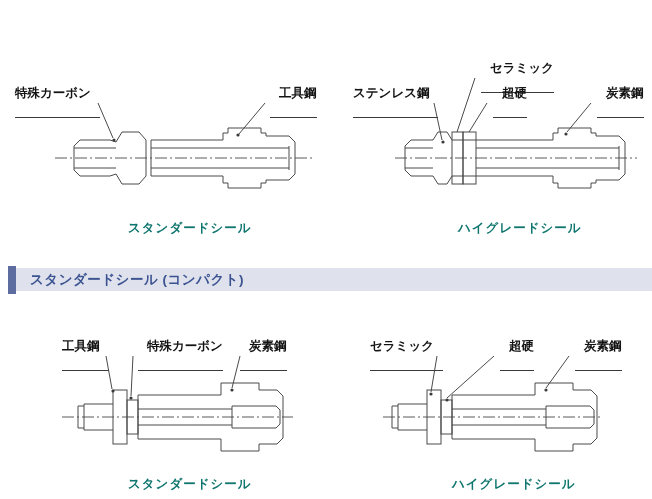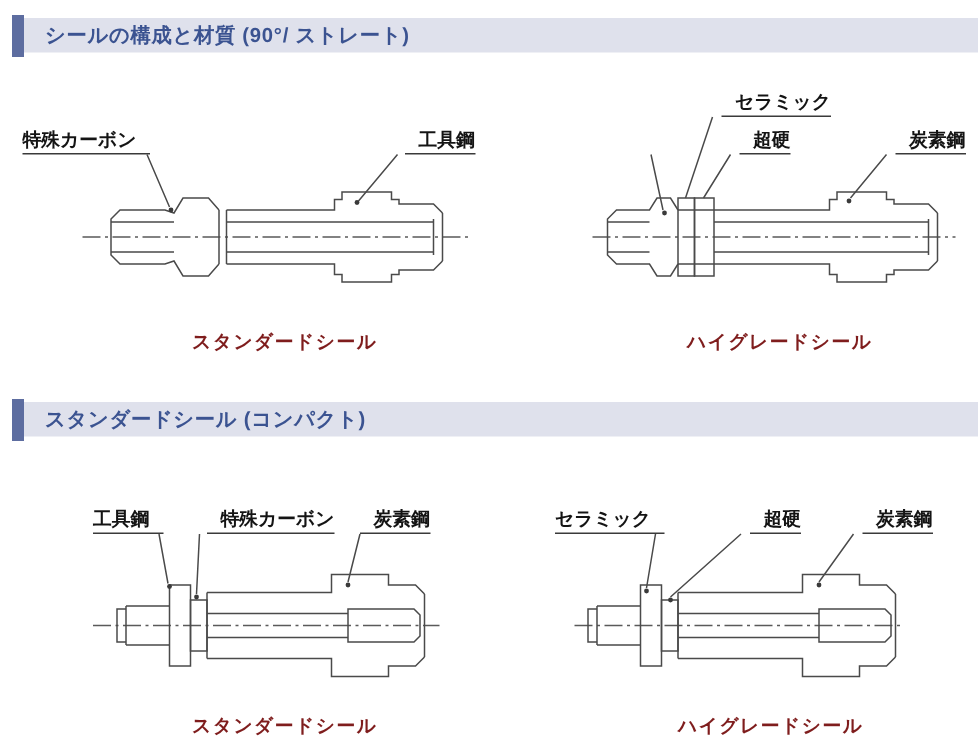--- a/index.html
+++ b/index.html
@@ -8,38 +8,33 @@
   
   .hdr{position:absolute;left:8px;right:0;height:28px;}
   .hdr .band{position:absolute;left:0;right:0;top:2px;height:23px;background:var(--band-bg,#dfe1ec);}
   .hdr .bar{position:absolute;left:0;top:0;width:8px;height:28px;background:var(--bar-color,#5d6da0);}
   .hdr .title{position:absolute;left:22px;top:5px;font-size:13.5px;font-weight:bold;
               color:var(--header-text,#3b5391);letter-spacing:0.5px;white-space:nowrap;}
   
   .diagram{position:absolute;}
   .diagram svg{position:absolute;left:0;top:0;}
   .plabel{position:absolute;font-size:12.5px;font-weight:bold;color:#141414;line-height:15px;
-          border-bottom:1px solid #3a3a3a;padding-bottom:1px;white-space:nowrap;}
+          border-bottom:1px solid #3a3a3a;padding-bottom:16px;white-space:nowrap;}
   .ext-r{padding-right:9px;} .ext-l{padding-left:9px;}
-  .caption{position:absolute;font-size:12.5px;font-weight:bold;color:#7f1d1d;
+  .caption{position:absolute;font-size:12.5px;font-weight:bold;color:#0f766e;
            letter-spacing:1px;white-space:nowrap;}
   .ln{fill:none;stroke:#4a4a4a;stroke-width:1;stroke-linejoin:miter;stroke-linecap:butt;}
   .cl{fill:none;stroke:#5a5a5a;stroke-width:1;stroke-dasharray:12 3 2 3;}
   .dot{fill:#3a3a3a;stroke:none;}
 </style>
 </head>
 <body>
 
 <div class="page">
 
-  <div class="hdr" style="top:10px;">
-    <div class="band"></div>
-    <div class="bar"></div>
-    <span class="title">シールの構成と材質 (90°/ ストレート)</span>
-  </div>
 
   <figure class="diagram" style="left:5px;top:52px;width:320px;height:160px;margin:0;">
     <svg width="320" height="160" viewBox="0 0 320 160">
       <g>
         <path class="cl" d="M50 106 H308"></path>
       </g>
       <g>
         <path class="ln" d="M141 88 L134 80 H117 L111 90 L105 88 H75 L69 94 V118 L75 124 H105 L111 122 L117 132 H134 L141 124"></path>
         <path class="ln" d="M141 88 V124 M146 88 V124"></path>
         <path class="ln" d="M69 96 H111 M69 116 H111"></path>
@@ -74,20 +69,21 @@
         <path class="ln" d="M290 90 V122"></path>
         <path class="ln" d="M141 96 H284 M141 116 H284 M284 94 V118"></path>
       </g>
       <g>
         <path class="ln" d="M140 26 L122 80 M99 51 L107 88 M152 51 L134 80 M256 51 L232 80"></path>
         <circle class="dot" cx="108" cy="90" r="1.6"></circle>
         <circle class="dot" cx="231" cy="82" r="1.6"></circle>
       </g>
     </svg>
     <span class="plabel ext-l" style="left:146px;top:9px;">セラミック</span>
+    <span class="plabel ext-r" style="left:18px;top:34px;">ステンレス鋼</span>
     <span class="plabel ext-l" style="left:158px;top:34px;">超硬</span>
     <span class="plabel ext-l" style="left:262px;top:34px;">炭素鋼</span>
   </figure>
 
   <div class="caption" style="left:128px;top:220px;">スタンダードシール</div>
   <div class="caption" style="left:458px;top:220px;">ハイグレードシール</div>
 
   <div class="hdr" style="top:266px;">
     <div class="band"></div>
     <div class="bar"></div>

